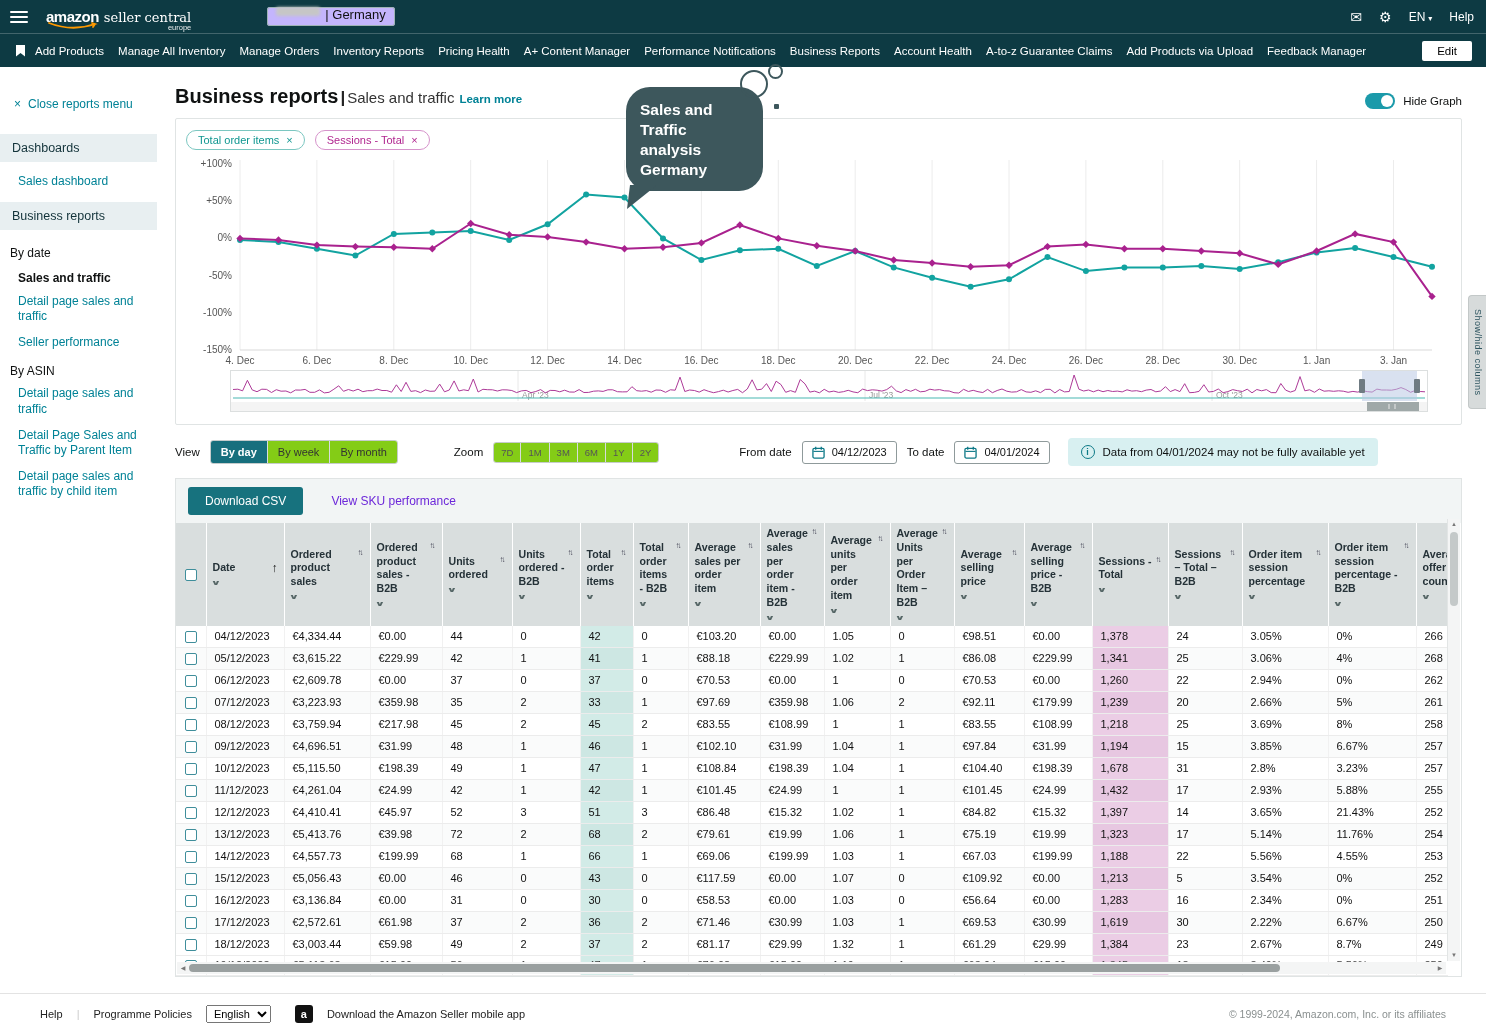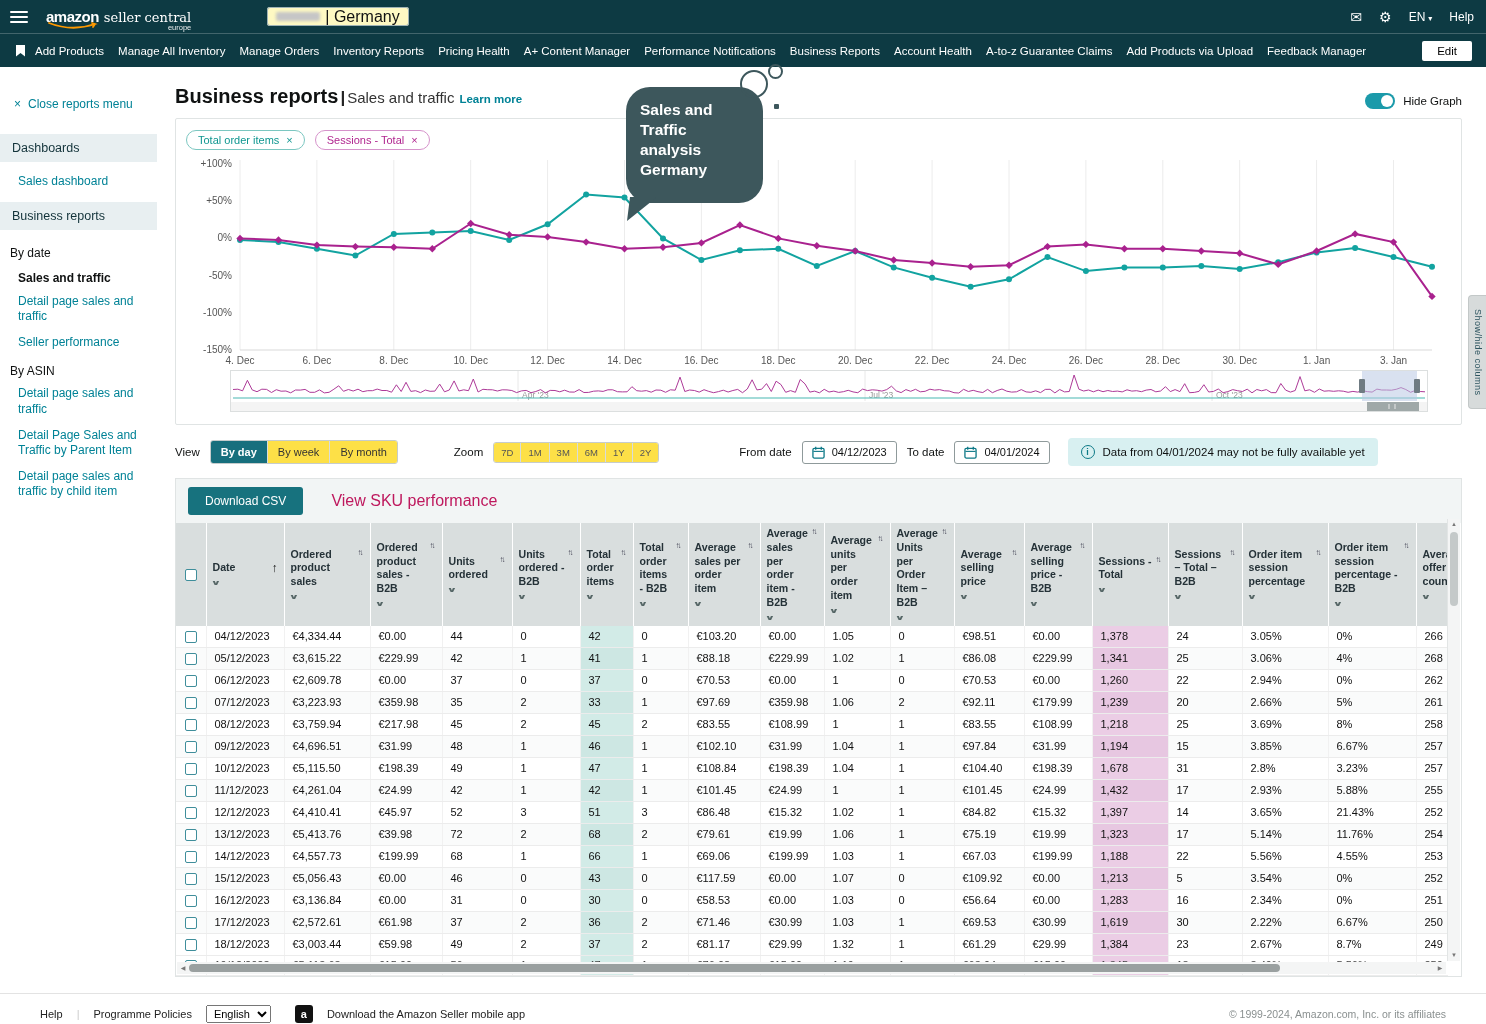--- a/index.html
+++ b/index.html
@@ -8,22 +8,22 @@
 
   
   .topbar{height:33px;background:#0d3a43;display:flex;align-items:center;padding:0 4px;color:#fff}
   .hamburger{width:18px;display:flex;flex-direction:column;gap:3px;cursor:pointer;margin:0 6px}
   .hamburger span{height:2px;background:#fff;border-radius:1px}
   .logo{display:flex;align-items:baseline;gap:5px;position:relative;margin-left:12px;white-space:nowrap}
   .logo-amazon{font-weight:700;font-size:15px;letter-spacing:-.5px}
   .logo-suffix{font-family:"DejaVu Serif",serif;font-size:13px}
   .logo-region{position:absolute;right:0;top:15px;font-size:7.5px;opacity:.9}
   .smile{position:absolute;left:1px;top:14px}
-  .account-box{background:#fef9c3;color:#111;border-radius:3px;height:19px;display:flex;align-items:center;gap:5px;
-               padding:0 9px;font-size:16px;margin-left:76px;box-shadow:0 0 0 1px #9fb3b6 inset}
+  .account-box{background:#c4b5fd;color:#111;border-radius:3px;height:19px;display:flex;align-items:flex-start;gap:5px;
+               padding:0 9px;font-size:13px;margin-left:76px;box-shadow:0 0 0 1px #9fb3b6 inset}
   .blur-chip{width:44px;height:9px;background:#c6c6c6;border-radius:2px;filter:blur(1.5px)}
   .search-wrap{display:flex;height:25px;width:272px;margin-left:332px}
   .search-wrap input{flex:1;background:#216873;border:none;color:#fff;font-style:italic;padding:0 10px;font-size:12px;outline:none;
                      font-family:inherit}
   .search-wrap input::placeholder{color:#e9f4f4;font-style:italic}
   .search-btn{width:30px;background:#2e7d89;border:none;display:flex;align-items:center;justify-content:center;cursor:pointer}
   .top-right{margin-left:auto;display:flex;align-items:center;gap:17px;padding-right:8px}
   .ticon{font-size:14px;cursor:pointer;line-height:1}
   .lang{font-size:12px;cursor:pointer}
   .lang .caret{font-size:8px;margin-left:3px}
@@ -68,36 +68,36 @@
   #main-chart{width:1250px;height:216px;display:block;margin-left:4px}
   .tick{font-size:10px;fill:#555}
   .navlab{font-size:8.5px;fill:#999}
   .nav-box{border:1px solid #dcdfdf;margin-left:44px;width:1196px}
   #nav-chart{width:1196px;height:40px;display:block}
 
   
   .controls-row{display:flex;align-items:center;gap:10px;margin:13px 0 12px}
   .lbl{font-size:11.5px}
   .seg{display:flex;border:1px solid #c6cccc;border-radius:3px;overflow:hidden}
-  .seg-btn{padding:5px 10px;font-size:11px;background:#fde047;color:#333;border-left:1px solid #d7dcdc;cursor:pointer;white-space:nowrap}
+  .seg-btn{padding:5px 10px;font-size:11px;background:#84cc16;color:#333;border-left:1px solid #d7dcdc;cursor:pointer;white-space:nowrap}
   .seg-btn:first-child{border-left:none}
   .seg-btn.sel{background:#176f7d;color:#fff;font-weight:700}
   .zoom-seg .seg-btn{padding:4px 7px;font-size:9.5px;color:#555}
   .gap1{width:36px}.gap2{width:60px}
   .date-box{display:flex;align-items:center;gap:7px;border:1px solid #8f9a9b;border-radius:3px;padding:4px 9px;font-size:11px;
             background:#fff;cursor:pointer}
   .notice{display:flex;align-items:center;gap:8px;background:#d8f0f1;border-radius:4px;padding:7px 13px;font-size:11.5px;margin-left:8px}
   .info-i{width:14px;height:14px;border:1.5px solid #0d7987;border-radius:50%;color:#0d7987;font-size:9px;display:flex;
           align-items:center;justify-content:center;font-weight:700;box-sizing:border-box}
 
   
   .table-card{border:1px solid #e0e4e4;position:relative;background:#fff;margin-bottom:12px}
   .table-toolbar{background:#f2f5f5;padding:8px 12px;display:flex;align-items:center;gap:28px}
   .csv-btn{background:#17727e;color:#fff;border:none;border-radius:3px;padding:7px 17px;font-size:12px;cursor:pointer;font-family:inherit}
-  .sku-link{color:#be185d;font-size:16px;cursor:pointer}
+  .sku-link{color:#6d28d9;font-size:12px;cursor:pointer}
   .table-wrap{width:1272px;overflow:hidden}
   table{border-collapse:collapse;table-layout:fixed;width:1296px;font-size:11px}
   thead th{background:#d9dede;height:82px;vertical-align:middle;text-align:left;padding:4px 6px;color:#253238;
            border-right:1px solid #fff;font-weight:700}
   .h-top{display:flex;align-items:flex-start;gap:3px}
   .h-label{flex:1;line-height:1.3;font-size:10.6px}
   .sort-both{font-size:8px;letter-spacing:-2px;color:#445;white-space:nowrap;padding-right:2px;cursor:pointer}
   .sort-asc{font-size:12px;color:#111;cursor:pointer}
   .h-chev{display:inline-block;color:#566;font-size:7px;margin-top:4px;transform:scaleX(1.8);cursor:pointer}
   tbody td{height:21px;padding:0 8px;border-bottom:1px solid #ececec;border-right:1px solid #f1f1f1;color:#111;
@@ -116,21 +116,21 @@
   .vs-arrow{font-size:6px;color:#777;line-height:11px;cursor:pointer}
   .vs-thumb{width:8px;height:74px;background:#c4c9c9;border-radius:4px;margin-top:2px;cursor:pointer}
   .vs-spacer{flex:1}
   .hscroll{position:absolute;left:1px;bottom:2px;height:12px;right:15px;background:#f4f5f5;display:flex;align-items:center}
   .hs-arrow{font-size:6px;color:#777;width:12px;text-align:center;cursor:pointer}
   .hs-thumb{height:8px;background:#9aa0a0;border-radius:4px;width:86%;cursor:pointer}
   .hs-sp{flex:1}
 
   
   .bubble{position:absolute;left:469px;top:20px;width:150px;z-index:6}
-  .bubble-body{position:relative;background:#3d575c;color:#fff;border-radius:24px;padding:13px 14px 23px;font-weight:700;
+  .bubble-body{position:relative;background:#3d575c;color:#fff;border-radius:24px;padding:13px 14px 11px;font-weight:700;
                font-size:15.5px;line-height:20px;width:137px;box-sizing:border-box}
   .bubble-body span{display:block}
   .bubble-body:after{content:"";position:absolute;left:1px;bottom:-18px;width:30px;height:24px;background:#3d575c;
                      clip-path:polygon(0 100%,10% 0,100% 0)}
   .ring{position:absolute;border:2px solid #3d575c;border-radius:50%;background:transparent}
   .ring1{width:24px;height:24px;right:8px;top:-17px}
   .ring2{width:11px;height:11px;right:-7px;top:-23px}
   .bdot{position:absolute;width:5px;height:5px;background:#3d575c;right:-3px;top:17px;border-radius:1px}
 
   

